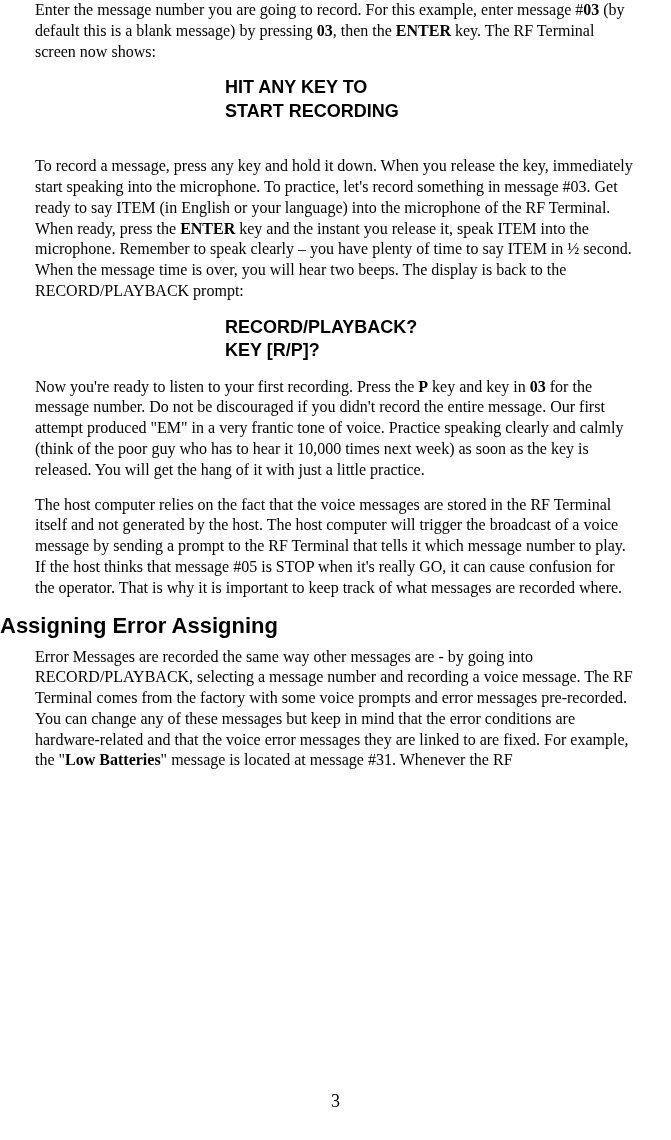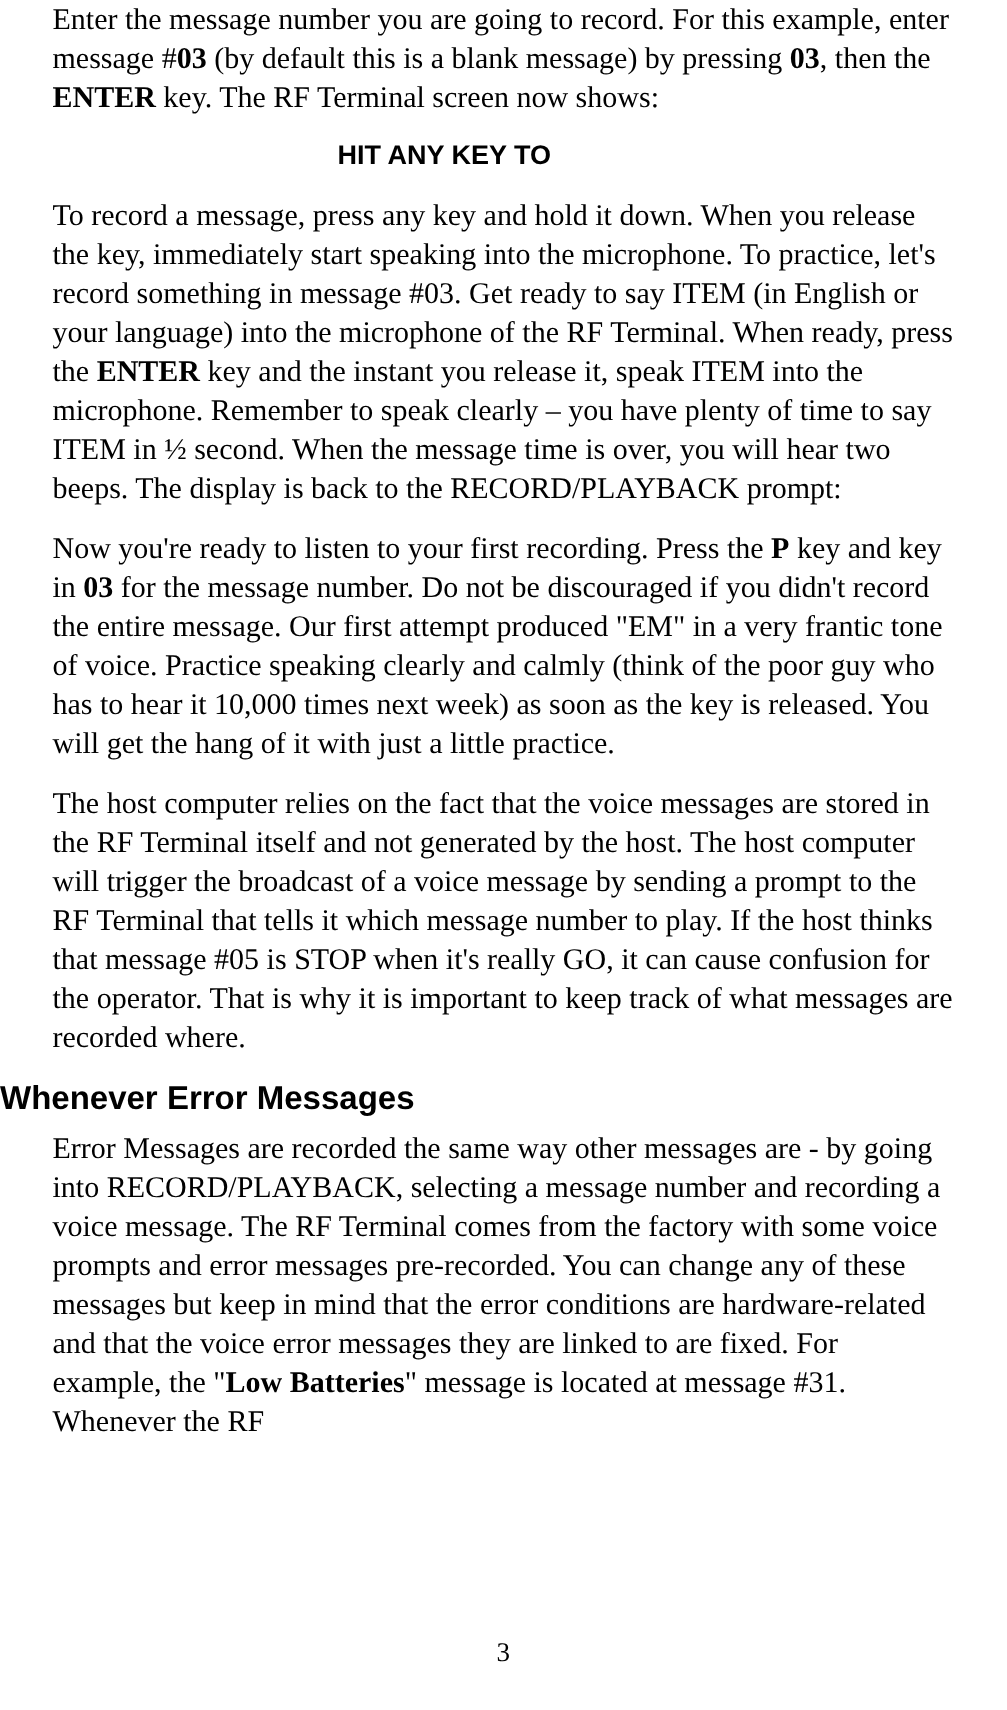--- a/index.html
+++ b/index.html
@@ -9,35 +9,35 @@
       color: #000;
       width: 671px;
       height: 1140px;
       padding: 0 35px;
       position: relative;
     }
     .content {
       padding-top: 0;
     }
     p {
-      font-size: 20px;
+      font-size: 16px;
       line-height: 1.3;
       margin-bottom: 14px;
       text-align: left;
     }
     .code-block {
       font-family: Arial, Helvetica, sans-serif;
       font-weight: bold;
       font-size: 18px;
       margin-left: 190px;
       margin-bottom: 14px;
       line-height: 1.3;
     }
     .code-block.first {
-      margin-bottom: 16px;
+      margin-bottom: 33px;
     }
     .bold { font-weight: bold; }
     .italic { }
     h2 {
       font-family: Arial, Helvetica, sans-serif;
       font-weight: bold;
       font-size: 22px;
       margin-bottom: 8px;
       margin-left: -35px;
       margin-top: 10px;
@@ -54,36 +54,41 @@
 </head>
 <body>
 
 <div class="content">
   <p>
     <span>Enter the message number you are going to record. For this example, enter message #</span><span class="bold">03</span><span> (by default this is a blank message) by pressing </span><span class="bold">03</span><span>, then the </span><span class="bold">ENTER</span><span> key. The RF Terminal screen now shows:</span>
   </p>
 
   <div class="code-block first">
     <div>HIT ANY KEY TO</div>
+    <div>START RECORDING</div>
   </div>
 
   <p>
     <span>To record a message, press any key and hold it down. When you release the key, immediately start speaking into the microphone. To practice, let's record something in message #03. Get ready to say ITEM (in English or your language) into the microphone of the RF Terminal. When ready, press the </span><span class="bold">ENTER</span><span> key and the </span><span class="italic">instant</span><span> you release it, speak ITEM into the microphone. Remember to speak clearly – you have plenty of time to say ITEM in ½ second. When the message time is over, you will hear two beeps. The display is back to the RECORD/PLAYBACK prompt:</span>
   </p>
 
+  <div class="code-block">
+    <div>RECORD/PLAYBACK?</div>
+    <div>KEY [R/P]?</div>
+  </div>
 
   <p>
     <span>Now you're ready to listen to your first recording. Press the </span><span class="bold">P</span><span> key and key in </span><span class="bold">03</span><span> for the message number.  Do not be discouraged if you didn't record the entire message. Our first attempt produced "EM" in a very frantic tone of voice. Practice speaking clearly and calmly (think of the poor guy who has to hear it 10,000 times next week) as soon as the key is released. You will get the hang of it with just a little practice.</span>
   </p>
 
 
   <p>
     <span>The host computer relies on the fact that the voice messages are stored in the RF Terminal itself and </span><span class="italic">not</span><span> generated by the host. The host computer will trigger the broadcast of a voice message by sending a prompt to the RF Terminal that tells it which message number to play. If the host thinks that message #05 is STOP when it's really GO, it can cause confusion for the operator. That is why it is important to keep track of what messages are recorded where.</span>
   </p>
 
-  <h2>Whenever Error Messages</h2>
+  <h2>Assigning Error Assigning</h2>
 
   <p>
     <span>Error Messages are recorded the same way other messages are - by going into RECORD/PLAYBACK, selecting a message number and recording a voice message.  The RF Terminal comes from the factory with some voice prompts and error messages pre-recorded. You can change any of these messages but keep in mind that the error conditions are hardware-related and that the voice error messages they are linked to are fixed. For example, the "</span><span class="bold">Low Batteries</span><span>" message is located at message #31. Whenever the RF</span>
   </p>
 </div>
 
 <div class="page-number">3</div>
 
 </body></html>

